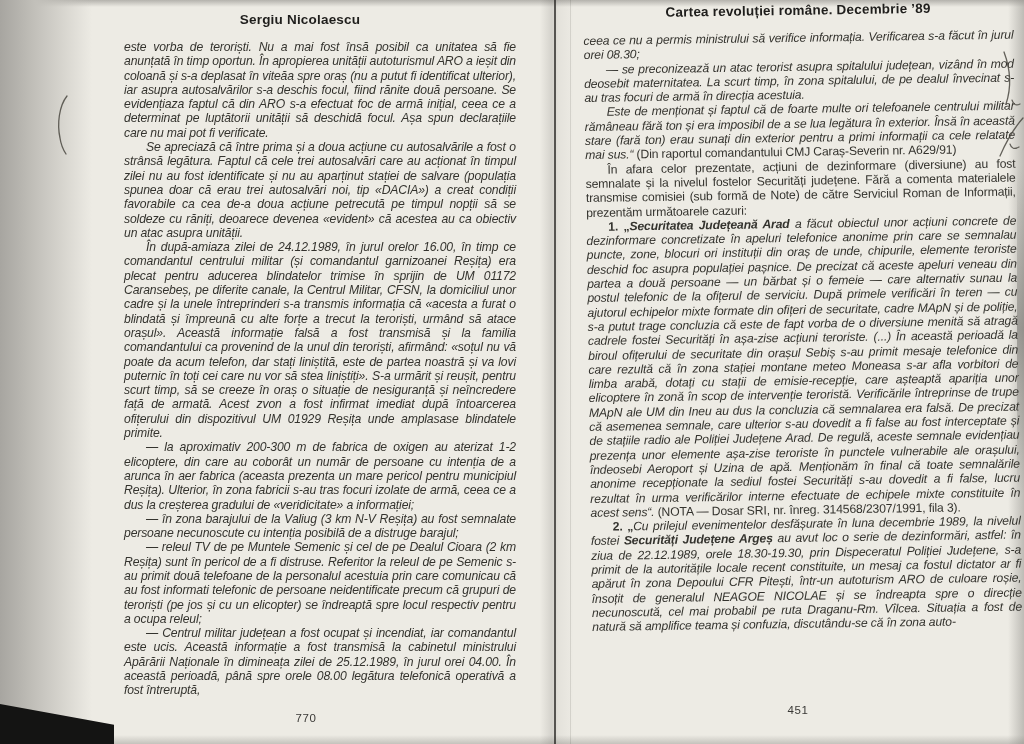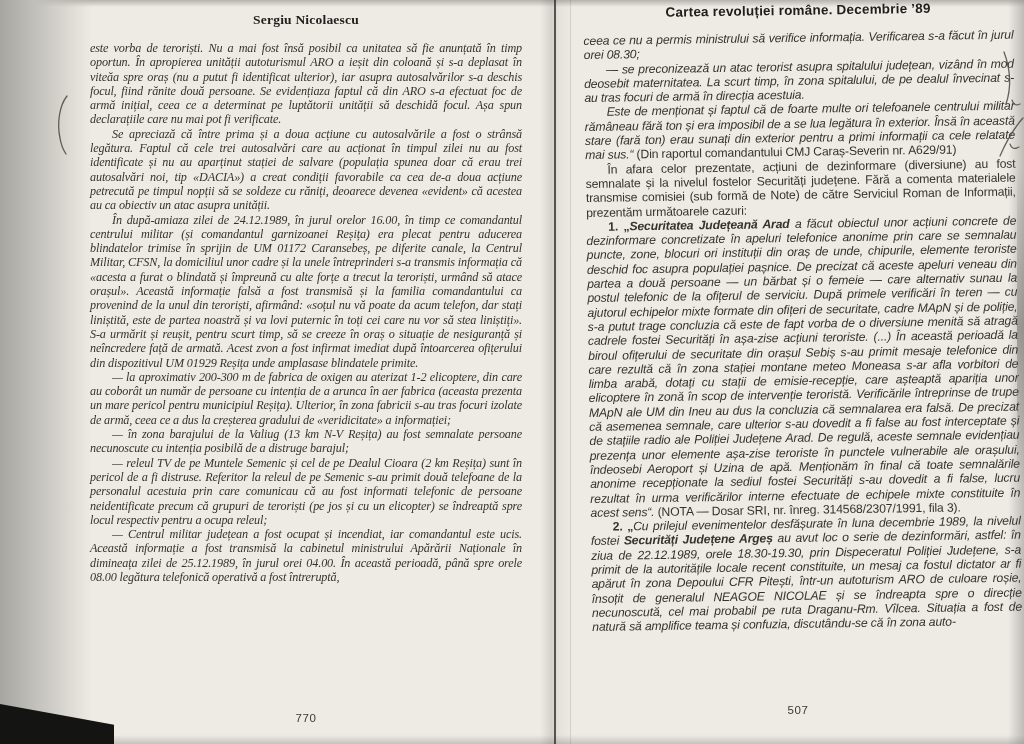--- a/index.html
+++ b/index.html
@@ -52,40 +52,40 @@
     position: absolute; left: 30px; top: 0; bottom: 0; width: 1px;
     background: rgba(40,39,36,0.12);
   }
   .corner-wedge {
     position: absolute; left: 0; bottom: 0; width: 114px; height: 40px;
     background: #141413;
     clip-path: polygon(0 0, 100% 52%, 100% 100%, 0 100%);
   }
   
   .page { position: absolute; color: #34332e; }
-  .page-left { left: 90px; top: 12px; width: 432px; font-family: Liberation Serif, serif; }
+  .page-left { left: 84px; top: 12px; width: 432px; }
   .page-right { left: 583px; top: 6px; width: 430px; transform: rotate(-0.85deg); transform-origin: 0 0; }
   .running-head {
     text-align: center;
     font-weight: bold;
     font-style: normal;
     font-size: 13.5px;
     letter-spacing: 0.2px;
     color: #1f1e1c;
     margin-bottom: 13px;
   }
   .body {
     font-size: 12.2px;
     line-height: 14.3px;
     letter-spacing: -0.15px;
     text-align: justify;
   }
   .body p { margin: 0; text-indent: 22px; }
   .body p.noindent { text-indent: 0; }
-  .italic-body { font-style: italic; }
+  .italic-body { font-style: italic; margin-left: 40px; }
   .ital { font-style: italic; }
   .rm { font-style: normal; }
   .b { font-weight: bold; }
   .bi { font-weight: bold; font-style: italic; }
   .pagenum {
     position: absolute;
     text-align: center;
     font-size: 11.5px;
     color: #3a3936;
     letter-spacing: 0.6px;
@@ -105,39 +105,39 @@
   <div class="edge-bottom"></div>
   <div class="right-streak"></div>
 
   <section class="page page-left">
     <header class="running-head">Sergiu Nicolaescu</header>
     <div class="body italic-body">
       <p class="noindent">este vorba de teroriști. Nu a mai fost însă posibil ca unitatea să fie anunțată în timp oportun. În apropierea unității autoturismul ARO a ieșit din coloană și s-a deplasat în viteăa spre oraș (nu a putut fi identificat ulterior), iar asupra autosalvărilor s-a deschis focul, fiind rănite două persoane. Se evidențiaza faptul că din ARO s-a efectuat foc de armă inițial, ceea ce a determinat pe luptătorii unității să deschidă focul. Așa spun declarațiile care nu mai pot fi verificate.</p>
       <p>Se apreciază că între prima și a doua acțiune cu autosalvările a fost o strânsă legătura. Faptul că cele trei autosalvări care au acționat în timpul zilei nu au fost identificate și nu au aparținut stației de salvare (populația spunea doar că erau trei autosalvări noi, tip «DACIA») a creat condiții favorabile ca cea de-a doua acțiune petrecută pe timpul nopții să se soldeze cu răniți, deoarece devenea «evident» că acestea au ca obiectiv un atac asupra unității.</p>
       <p>În după-amiaza zilei de 24.12.1989, în jurul orelor 16.00, în timp ce comandantul centrului militar (și comandantul garnizoanei Reșița) era plecat pentru aducerea blindatelor trimise în sprijin de UM 01172 Caransebeș, pe diferite canale, la Centrul Militar, CFSN, la domiciliul unor cadre și la unele întreprinderi s-a transmis informația că «acesta a furat o blindată și împreună cu alte forțe a trecut la teroriști, urmând să atace orașul». Această informație falsă a fost transmisă și la familia comandantului ca provenind de la unul din teroriști, afirmând: «soțul nu vă poate da acum telefon, dar stați liniștită, este de partea noastră și va lovi puternic în toți cei care nu vor să stea liniștiți». S-a urmărit și reușit, pentru scurt timp, să se creeze în oraș o situație de nesiguranță și neîncredere față de armată. Acest zvon a fost infirmat imediat după întoarcerea ofițerului din dispozitivul UM 01929 Reșița unde amplasase blindatele primite.</p>
       <p>— la aproximativ 200-300 m de fabrica de oxigen au aterizat 1-2 elicoptere, din care au coborât un număr de persoane cu intenția de a arunca în aer fabrica (aceasta prezenta un mare pericol pentru municipiul Reșița). Ulterior, în zona fabricii s-au tras focuri izolate de armă, ceea ce a dus la creșterea gradului de «veridicitate» a informației;</p>
-      <p>— în zona barajului de la Valiug (13 km N-V Reșița) au fost semnalate persoane necunoscute cu intenția posibilă de a distruge barajul;</p>
+      <p>— în zona barajului de la Valiug (3 km N-V Reșița) au fost semnalate persoane necunoscute cu intenția posibilă de a distruge barajul;</p>
       <p>— releul TV de pe Muntele Semenic și cel de pe Dealul Cioara (2 km Reșița) sunt în pericol de a fi distruse. Referitor la releul de pe Semenic s-au primit două telefoane de la personalul acestuia prin care comunicau că au fost informati telefonic de persoane neidentificate precum că grupuri de teroriști (pe jos și cu un elicopter) se îndreaptă spre locul respectiv pentru a ocupa releul;</p>
       <p>— Centrul militar județean a fost ocupat și incendiat, iar comandantul este ucis. Această informație a fost transmisă la cabinetul ministrului Apărării Naționale în dimineața zilei de 25.12.1989, în jurul orei 04.00. În această perioadă, până spre orele 08.00 legătura telefonică operativă a fost întreruptă,</p>
     </div>
   </section>
   <div class="pagenum pagenum-left">770</div>
 
   <section class="page page-right">
     <header class="running-head">Cartea revoluției române. Decembrie ’89</header>
     <div class="body">
       <p class="ital noindent">ceea ce nu a permis ministrului să verifice informația. Verificarea s-a făcut în jurul orei 08.30;</p>
       <p class="ital">— se preconizează un atac terorist asupra spitalului județean, vizând în mod deosebit maternitatea. La scurt timp, în zona spitalului, de pe dealul învecinat s-au tras focuri de armă în direcția acestuia.</p>
       <p class="ital"><span>Este de menționat și faptul că de foarte multe ori telefoanele centrului militar rămâneau fără ton și era imposibil de a se lua legătura în exterior. Însă în această stare (fară ton) erau sunați din exterior pentru a primi informații ca cele relatate mai sus.“</span><span class="rm"> (Din raportul comandantului CMJ Caraș-Severin nr. A629/91)</span></p>
       <p>În afara celor prezentate, acțiuni de dezinformare (diversiune) au fost semnalate și la nivelul fostelor Securități județene. Fără a comenta materialele transmise comisiei (sub formă de Note) de către Serviciul Roman de Informații, prezentăm următoarele cazuri:</p>
       <p class="ital"><span class="b rm">1. </span><span class="b rm">„</span><span class="bi">Securitatea Județeană Arad</span><span> a făcut obiectul unor acțiuni concrete de dezinformare concretizate în apeluri telefonice anonime prin care se semnalau puncte, zone, blocuri ori instituții din oraș de unde, chipurile, elemente teroriste deschid foc asupra populației pașnice. De precizat că aceste apeluri veneau din partea a două persoane — un bărbat și o femeie — care alternativ sunau la postul telefonic de la ofițerul de serviciu. După primele verificări în teren — cu ajutorul echipelor mixte formate din ofițeri de securitate, cadre MApN și de poliție, s-a putut trage concluzia că este de fapt vorba de o diversiune menită să atragă cadrele fostei Securități în așa-zise acțiuni teroriste. (...) În această perioadă la biroul ofițerului de securitate din orașul Sebiș s-au primit mesaje telefonice din care rezultă că în zona stației montane meteo Moneasa s-ar afla vorbitori de limba arabă, dotați cu stații de emisie-recepție, care așteaptă apariția unor elicoptere în zonă în scop de intervenție teroristă. Verificările întreprinse de trupe MApN ale UM din Ineu au dus la concluzia că semnalarea era falsă. De precizat că asemenea semnale, care ulterior s-au dovedit a fi false au fost interceptate și de stațiile radio ale Poliției Județene Arad. De regulă, aceste semnale evidențiau prezența unor elemente așa-zise teroriste în punctele vulnerabile ale orașului, îndeosebi Aeroport și Uzina de apă. Menționăm în final că toate semnalările anonime recepționate la sediul fostei Securități s-au dovedit a fi false, lucru rezultat în urma verificărilor interne efectuate de echipele mixte constituite în acest sens“.</span><span class="rm"> (NOTA — Dosar SRI, nr. înreg. 314568/2307/1991, fila 3).</span></p>
       <p class="ital"><span class="b rm">2. </span><span class="b rm">„</span><span>Cu prilejul evenimentelor desfășurate în luna decembrie 1989, la nivelul fostei </span><span class="bi">Securități Județene Argeș</span><span> au avut loc o serie de dezinformări, astfel: în ziua de 22.12.1989, orele 18.30-19.30, prin Dispeceratul Poliției Județene, s-a primit de la autoritățile locale recent constituite, un mesaj ca fostul dictator ar fi apărut în zona Depoului CFR Pitești, într-un autoturism ARO de culoare roșie, însoțit de generalul NEAGOE NICOLAE și se îndreapta spre o direcție necunoscută, cel mai probabil pe ruta Draganu-Rm. Vîlcea. Situația a fost de natură să amplifice teama și confuzia, discutându-se că în zona auto-</span></p>
     </div>
   </section>
-  <div class="pagenum pagenum-right">507</div>
+  <div class="pagenum pagenum-right">451</div>
 
   <div class="gutter">
     <div class="gutter-line"></div>
     <div class="gutter-line2"></div>
   </div>
 
   <svg class="pen-mark" style="left:55px; top:94px;" width="18" height="62" viewBox="0 0 18 62">
     <path d="M12,2 C4,12 2,30 5,44 C6,51 9,57 11,60" stroke="#4a4841" stroke-width="1.3" fill="none" stroke-linecap="round" opacity="0.85"></path>
   </svg>
   <svg class="pen-mark" style="left:994px; top:50px;" width="30" height="64" viewBox="0 0 30 64">

